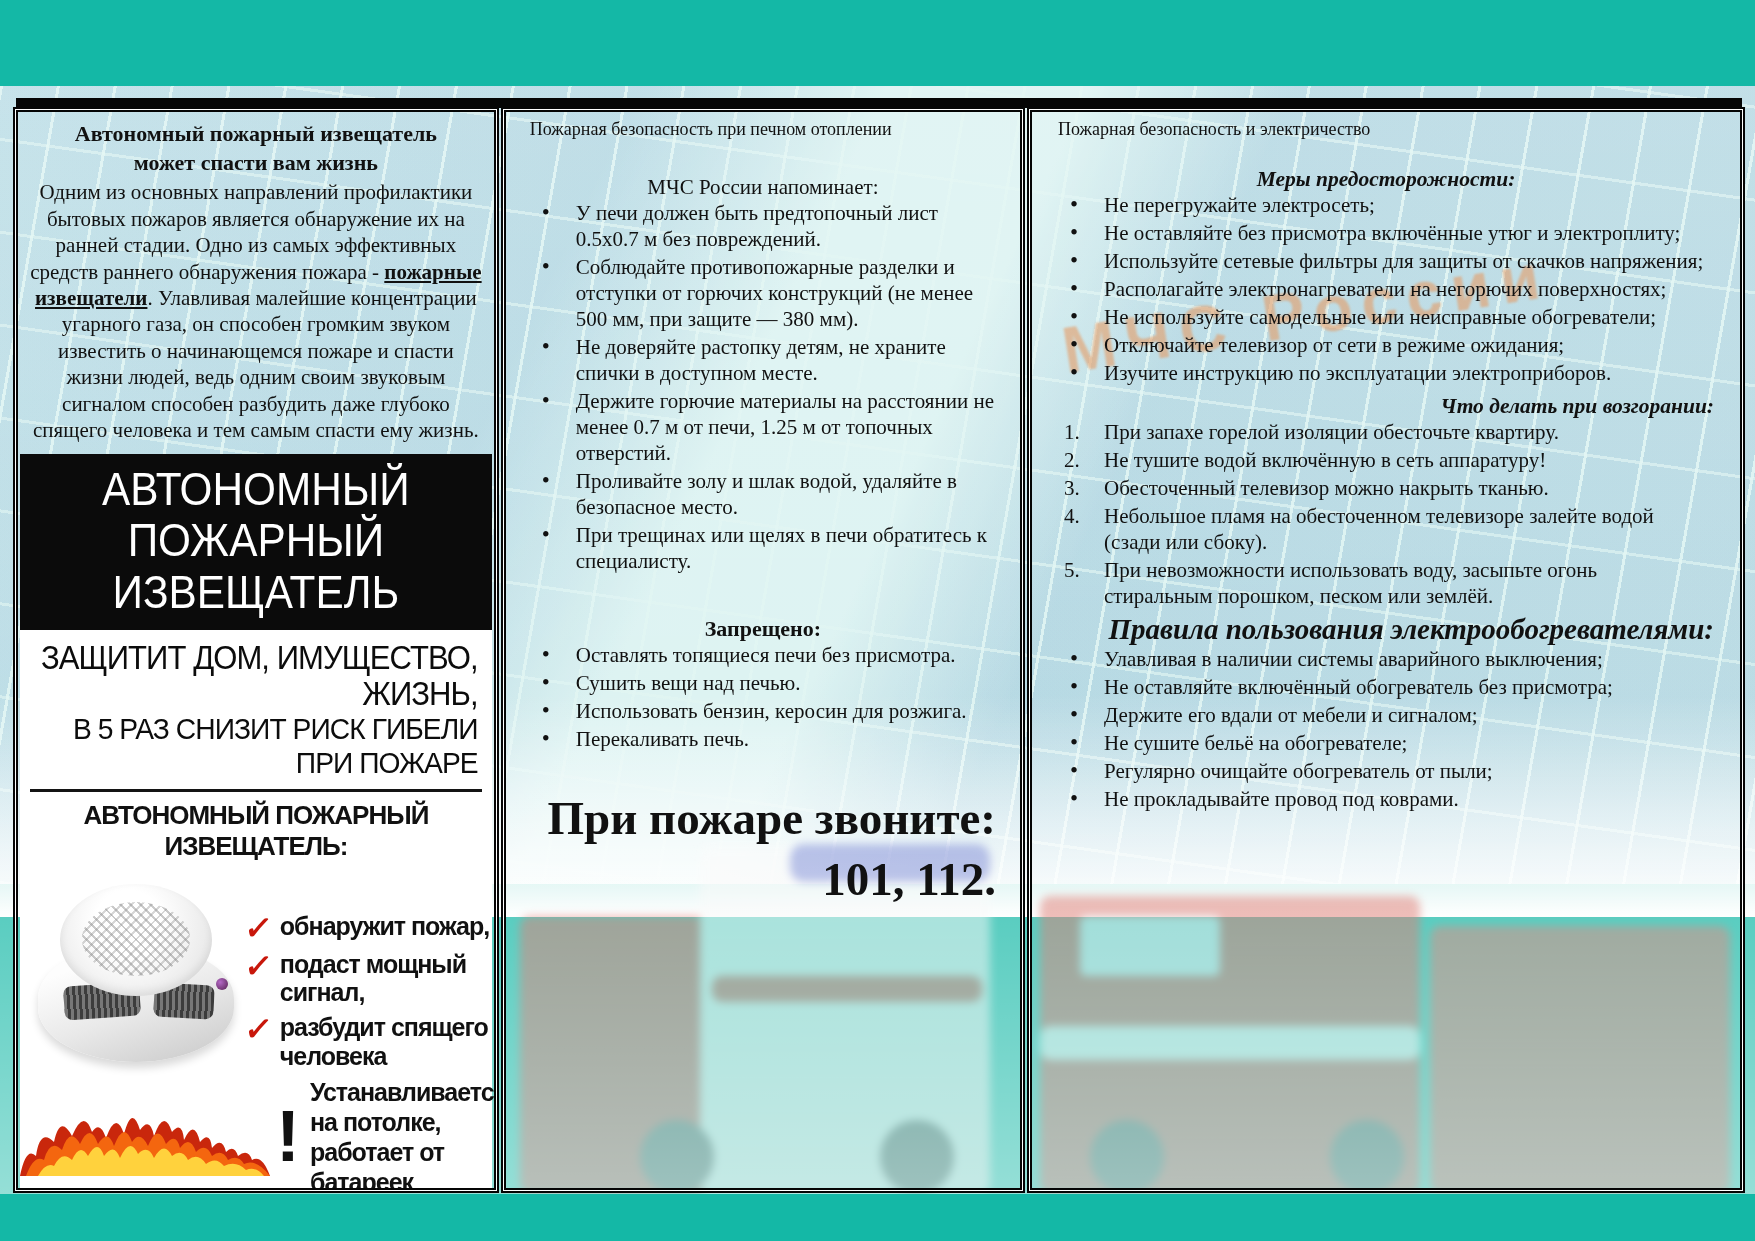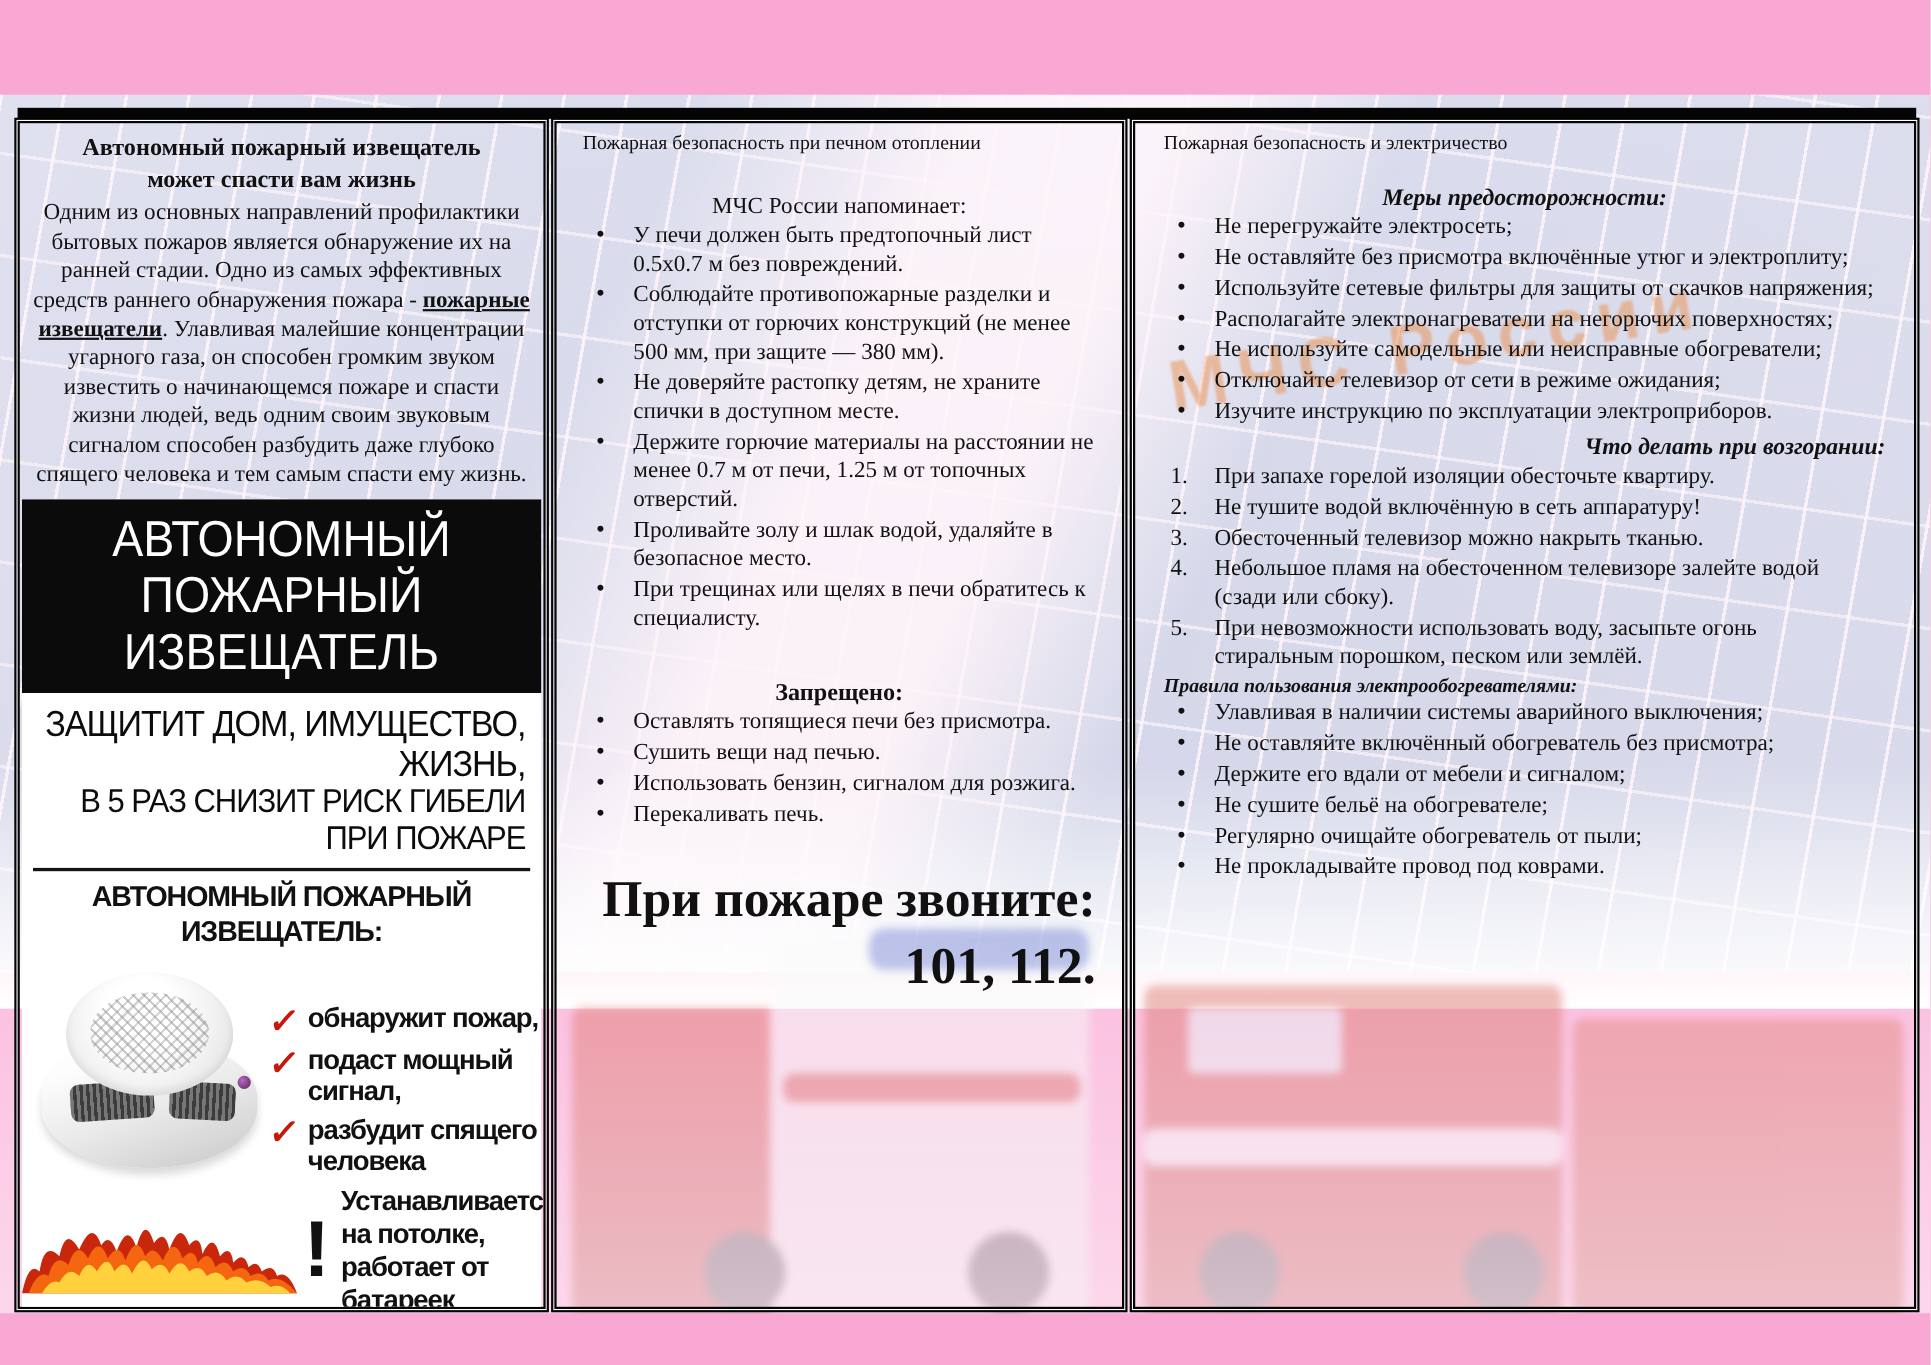--- a/index.html
+++ b/index.html
@@ -1,16 +1,16 @@
 <!DOCTYPE html>
 <html><head>
 <meta charset="utf-8">
 <style>
   html,body{margin:0;padding:0;}
-  .page{position:relative;width:1755px;height:1241px;background:#f9a8d4;overflow:hidden;
+  .page{position:relative;width:1755px;height:1241px;background:#14b8a6;overflow:hidden;
         font-family:"Liberation Serif",serif;color:#111;}
 
   
   .bg{position:absolute;left:0;top:86px;width:1755px;height:1108px;z-index:0;overflow:hidden;}
   .bg-glass{position:absolute;inset:0;height:72%;
     background:
       linear-gradient(115deg, rgba(255,255,255,0) 30%, rgba(255,255,255,.92) 42%, rgba(255,255,255,.92) 51%, rgba(255,255,255,0) 61%),
       repeating-linear-gradient(100deg, rgba(255,255,255,.85) 0 3px, rgba(120,160,200,.10) 3px 56px),
       repeating-linear-gradient(8deg, rgba(255,255,255,.85) 0 3px, rgba(120,160,200,.08) 3px 92px),
       linear-gradient(105deg,#e3edf6 0%,#d3e2f0 45%,#dde8f2 100%);
@@ -102,21 +102,21 @@
   
   .mid-sub{font-size:21px;text-align:center;margin-top:34px;}
   .mid-list{margin-top:42px;}
   .mid-forbid-title{font-weight:700;font-size:22px;text-align:center;margin-top:40px;}
   .mid-forbid{margin-top:40px;}
   .call{font-weight:700;font-size:47px;line-height:1.3;text-align:right;margin-top:34px;}
 
   
   .r-head{font-weight:700;font-style:italic;font-size:21.5px;text-align:center;margin-top:26px;}
   .r-head2{font-weight:700;font-style:italic;font-size:21.5px;text-align:right;margin-top:6px;}
-  .r-head3{font-weight:700;font-style:italic;font-size:18px;margin-top:2px;}
+  .r-head3{font-weight:700;font-style:italic;font-size:29px;margin-top:2px;text-align:right;}
   .r-list{margin-top:30px;padding-right:10px;}
 </style>
 </head>
 <body>
 
 <div class="page">
 
   <div class="bg">
     <div class="bg-glass"></div>
     <div class="bg-glass-fade"></div>
@@ -219,21 +219,21 @@
           <li><span>Держите горючие материалы на расстоянии не менее 0.7 м от печи, 1.25 м от топочных отверстий.</span></li>
           <li><span>Проливайте золу и шлак водой, удаляйте в безопасное место.</span></li>
           <li><span>При трещинах или щелях в печи обратитесь к специалисту.</span></li>
         </ul>
 
       <div class="mid-forbid-title">Запрещено:</div>
 
       <ul class="blist mid-forbid">
           <li><span>Оставлять топящиеся печи без присмотра.</span></li>
           <li><span>Сушить вещи над печью.</span></li>
-          <li><span>Использовать бензин, сигналом для розжига.</span></li>
+          <li><span>Использовать бензин, керосин для розжига.</span></li>
           <li><span>Перекаливать печь.</span></li>
         </ul>
 
       <div class="call">
         <span>При пожаре звоните:</span><br>
         <span>101, 112.</span>
       </div>
     </div>
 
     <div class="panel panel-right">

